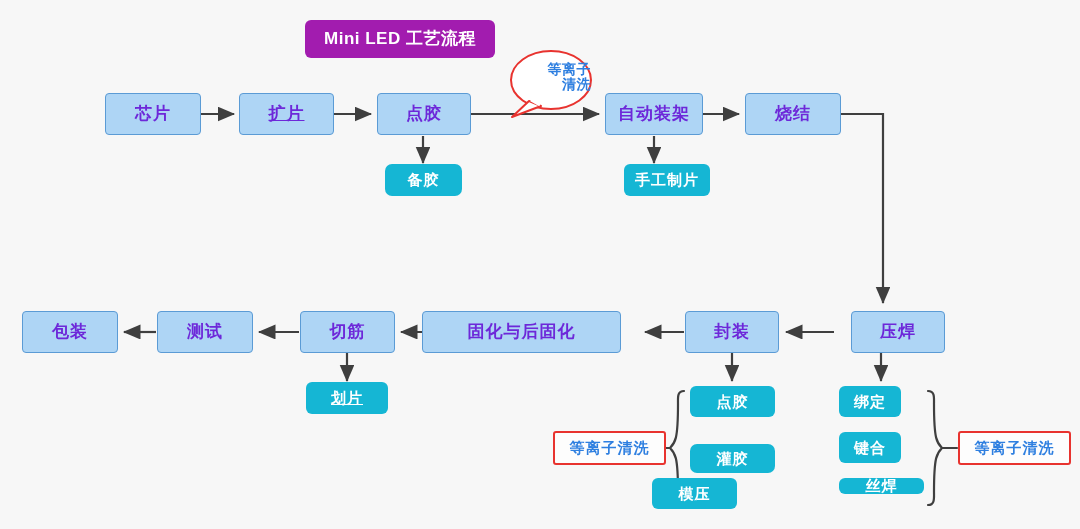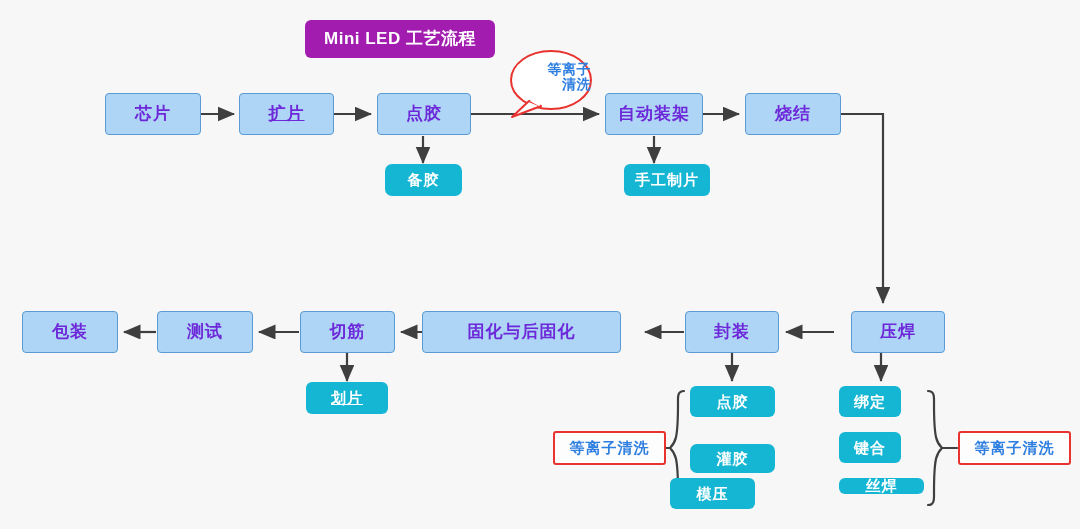--- a/index.html
+++ b/index.html
@@ -155,21 +155,21 @@
   <div class="node step" style="left:157px; top:311px; width:96px; height:42px;">测试</div>
   <div class="node step" style="left:300px; top:311px; width:95px; height:42px;">切筋</div>
   <div class="node step" style="left:422px; top:311px; width:199px; height:42px;">固化与后固化</div>
   <div class="node step" style="left:685px; top:311px; width:94px; height:42px;">封装</div>
   <div class="node step" style="left:835px; top:311px; width:94px; height:42px;margin-left:16px;">压焊</div>
 
   <div class="node sub" style="left:306px; top:382px; width:82px; height:32px;text-decoration:underline;">划片</div>
 
   <div class="node sub" style="left:690px; top:386px; width:85px; height:31px;">点胶</div>
   <div class="node sub" style="left:690px; top:444px; width:85px; height:29px;border-radius:7px;">灌胶</div>
-  <div class="node sub" style="left:670px; top:478px; width:85px; height:31px;">模压</div>
+  <div class="node sub" style="left:652px; top:478px; width:85px; height:31px;">模压</div>
   <div class="node note-red" style="left:553px; top:431px; width:113px; height:34px;">等离子清洗</div>
 
   <div class="node sub" style="left:839px; top:386px; width:62px; height:31px;">绑定</div>
   <div class="node sub" style="left:839px; top:432px; width:62px; height:31px;">键合</div>
   <div class="node sub" style="left:839px; top:478px; width:85px; height:16px;">丝焊</div>
   <div class="node note-red" style="left:958px; top:431px; width:113px; height:34px;">等离子清洗</div>
 
 </div>
 
 </body></html>

